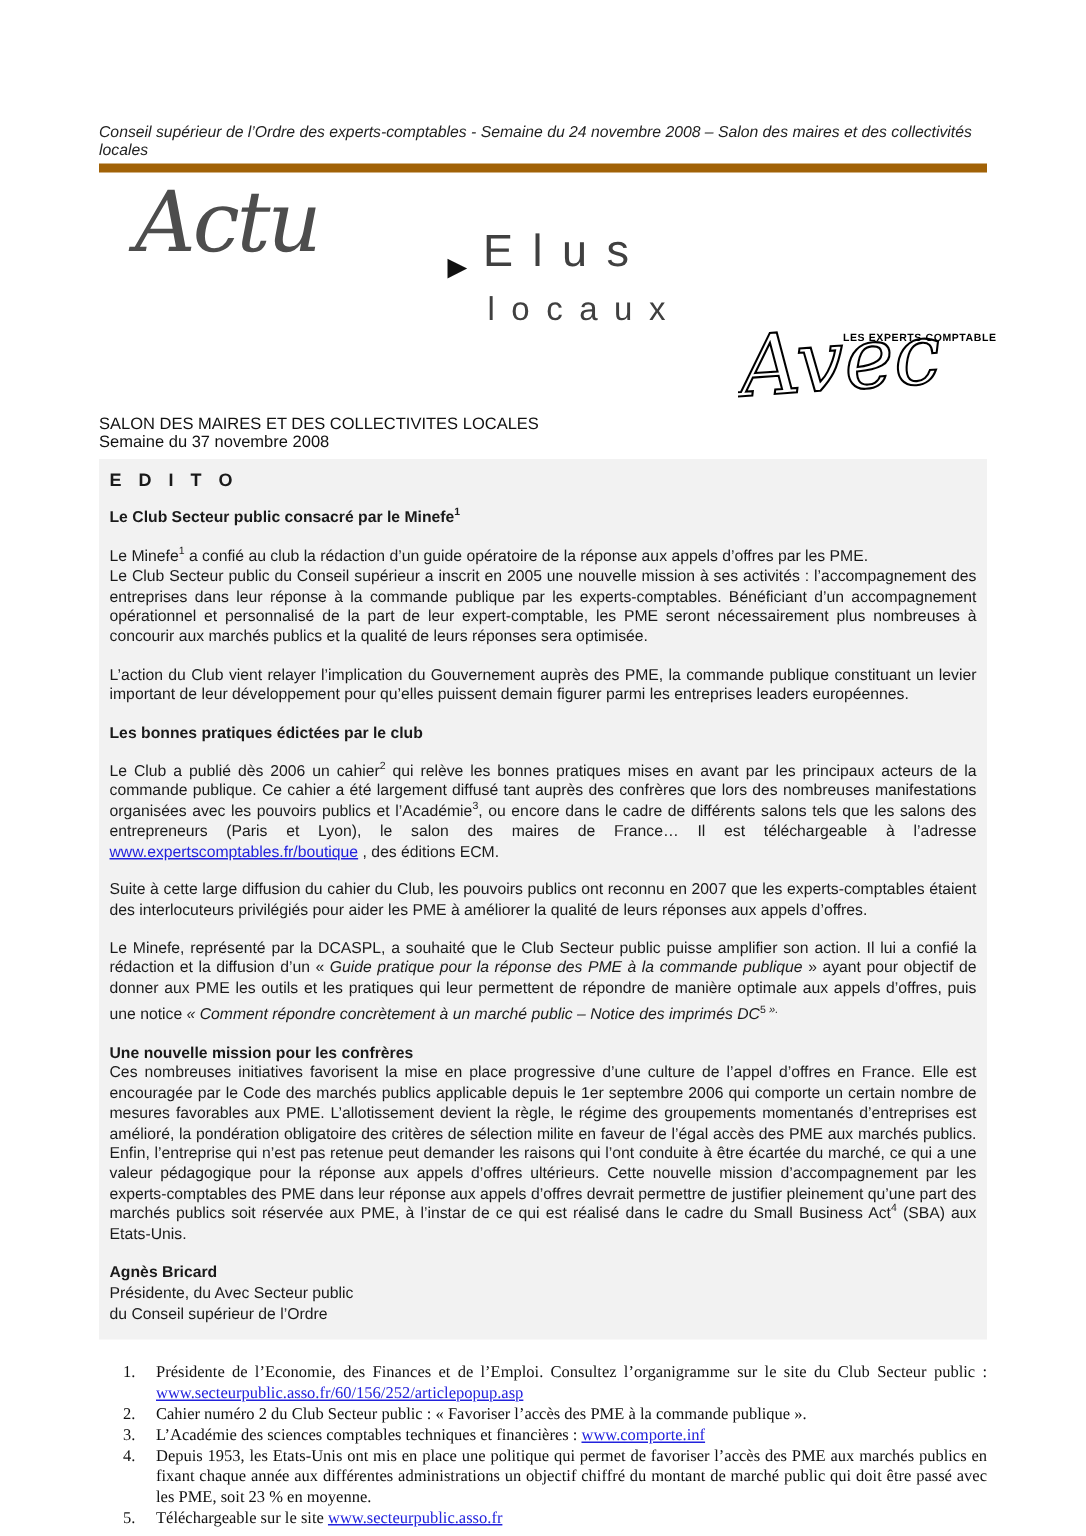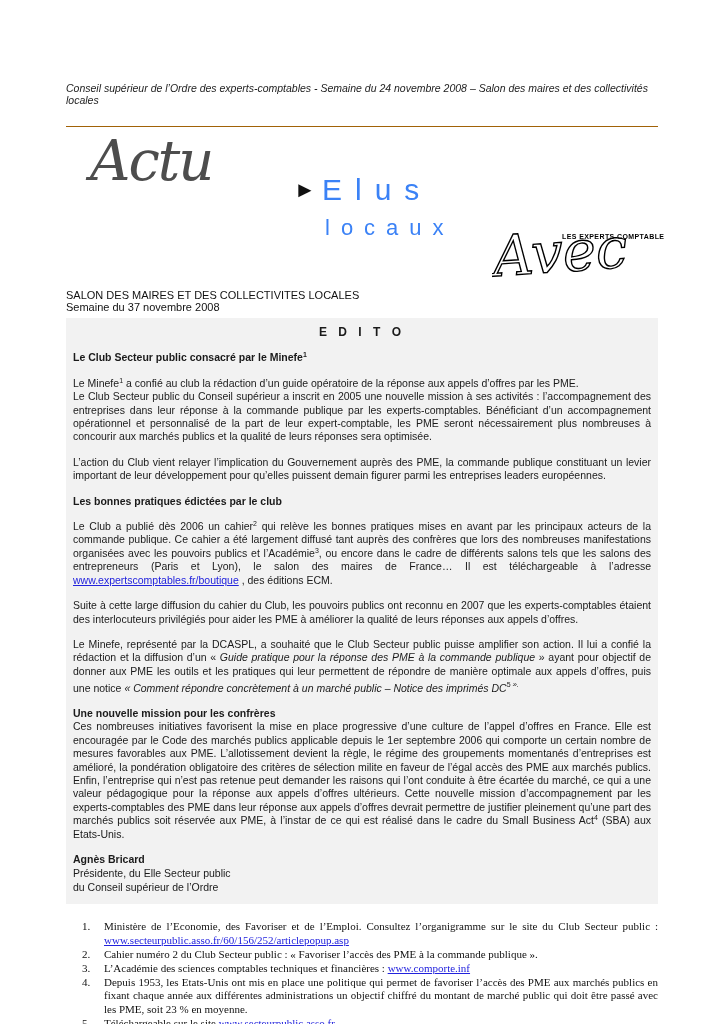--- a/index.html
+++ b/index.html
@@ -4,33 +4,33 @@
 <style>
   html,body{margin:0;padding:0;}
   body{
     width:724px;height:1024px;overflow:hidden;background:#ffffff;
     font-family:"Liberation Sans",sans-serif;color:#1a1a1a;position:relative;
   }
   .page{box-sizing:border-box;width:724px;padding:0 66px;}
   
   .runhead{
     margin-top:82px;font-style:italic;font-size:10.5px;color:#222;
-    border-bottom:1px solid #a16207;padding-bottom:20px;
+    border-bottom:6px solid #a16207;padding-bottom:3px;
   }
   
   .logo-row{position:relative;height:128px;margin-top:24px;}
   .actu{
     position:absolute;left:24px;top:-18px;
     font-family:"DejaVu Serif",serif;font-style:italic;font-size:56px;
     color:#4d4d4d;letter-spacing:-2px;line-height:1;
   }
   .arrow{
     position:absolute;left:228px;top:28px;font-size:22px;color:#111;line-height:1;
   }
-  .elus-block{position:absolute;left:256px;top:24px;color:#3b82f6;}
+  .elus-block{position:absolute;left:256px;top:14px;color:#404040;}
   .elus-line1{font-size:30px;letter-spacing:13px;line-height:1;}
   .elus-line2{font-size:22px;letter-spacing:11px;line-height:1;margin-top:12px;margin-left:3px;}
   .avec{position:absolute;right:-6px;bottom:-8px;}
   .avec-script{
     font-family:"DejaVu Serif",serif;font-style:italic;font-size:56px;
     fill:#ffffff;stroke:#000000;stroke-width:1.4px;
   }
   .avec-tagline{
     font-family:"Liberation Sans",sans-serif;font-size:7px;font-weight:bold;
     fill:#000;letter-spacing:0.4px;
@@ -39,21 +39,21 @@
   .masthead{
     display:flex;justify-content:space-between;align-items:baseline;
     margin-top:10px;font-size:11px;color:#111;flex-direction:column;
   }
   
   .edito-box{
     background:#f2f2f2;margin-top:5px;padding:7px 7px 10px 7px;
     font-size:10.5px;line-height:13.4px;color:#1a1a1a;
   }
   .edito-title{
-    text-align:center;font-weight:bold;font-size:12px;letter-spacing:4px;
+    font-weight:bold;font-size:12px;letter-spacing:4px;
     margin:1px 0 0 0;
   }
   .para{margin:0;text-align:justify;}
   .bold{font-weight:bold;}
   .gap{margin-top:12px;}
   sup{font-size:7px;line-height:0;vertical-align:super;}
   .small-close{font-size:7.5px;vertical-align:super;}
   .it{font-style:italic;}
   a.doclink{color:#2222dd;text-decoration:underline;cursor:pointer;}
   .signature{margin-top:12px;text-align:left;}
@@ -114,29 +114,29 @@
     <p class="para gap">Suite à cette large diffusion du cahier du Club, les pouvoirs publics ont reconnu en 2007 que les experts-comptables étaient des interlocuteurs privilégiés pour aider les PME à améliorer la qualité de leurs réponses aux appels d’offres.</p>
 
     <p class="para gap"><span>Le Minefe, représenté par la DCASPL, a souhaité que le Club Secteur public puisse amplifier son action. Il lui a confié la rédaction et la diffusion d’un « </span><span class="it">Guide pratique pour la réponse des PME à la commande publique</span><span> »  ayant pour objectif de donner aux PME les outils et les pratiques qui leur permettent de répondre de manière optimale aux appels d’offres, puis une notice </span><span class="it">« Comment répondre concrètement à un marché public – Notice des imprimés DC</span><sup>5</sup><span class="it small-close"> ».</span></p>
 
     <p class="para bold gap">Une nouvelle mission pour les confrères</p>
 
     <p class="para"><span>Ces nombreuses initiatives favorisent la mise en place progressive d’une culture de l’appel d’offres en France. Elle est encouragée par le Code des marchés publics applicable depuis le 1er septembre 2006 qui comporte un certain nombre de mesures favorables aux PME. L’allotissement devient la règle, le régime des groupements momentanés d’entreprises est amélioré, la pondération obligatoire des critères de sélection milite en faveur de l’égal accès des PME aux marchés publics. Enfin, l’entreprise qui n’est pas retenue peut demander les raisons qui l’ont conduite à être écartée du marché, ce qui a une valeur pédagogique pour la réponse aux appels d’offres ultérieurs. Cette nouvelle mission d’accompagnement par les experts-comptables des PME dans leur réponse aux appels d’offres devrait permettre de justifier pleinement qu’une part des marchés publics soit réservée aux PME, à l’instar de ce qui est réalisé dans le cadre du Small Business Act</span><sup>4</sup><span> (SBA) aux Etats-Unis.</span></p>
 
     <div class="signature">
       <div class="sig-name">Agnès Bricard</div>
-      <div>Présidente, du Elle Secteur public</div>
+      <div>Présidente, du Avec Secteur public</div>
       <div>du Conseil supérieur de l’Ordre</div>
     </div>
   </div>
 
   <div class="footnotes">
     <div class="fn">
       <span class="fn-num">1.</span>
-      <span class="fn-text"><span>Ministère de l’Economie, des Favoriser et de l’Emploi. Consultez l’organigramme sur le site du Club Secteur public : </span><a class="doclink">www.secteurpublic.asso.fr/60/156/252/articlepopup.asp</a><span></span></span>
+      <span class="fn-text"><span>Présidente de l’Economie, des Finances et de l’Emploi. Consultez l’organigramme sur le site du Club Secteur public : </span><a class="doclink">www.secteurpublic.asso.fr/60/156/252/articlepopup.asp</a><span></span></span>
     </div>
     <div class="fn">
       <span class="fn-num">2.</span>
       <span class="fn-text"><span>Cahier numéro 2 du Club Secteur public : « Favoriser l’accès des PME à la commande publique ».</span><a class="doclink"></a><span></span></span>
     </div>
     <div class="fn">
       <span class="fn-num">3.</span>
       <span class="fn-text"><span>L’Académie des sciences comptables techniques et financières : </span><a class="doclink">www.comporte.inf</a><span></span></span>
     </div>
     <div class="fn">

